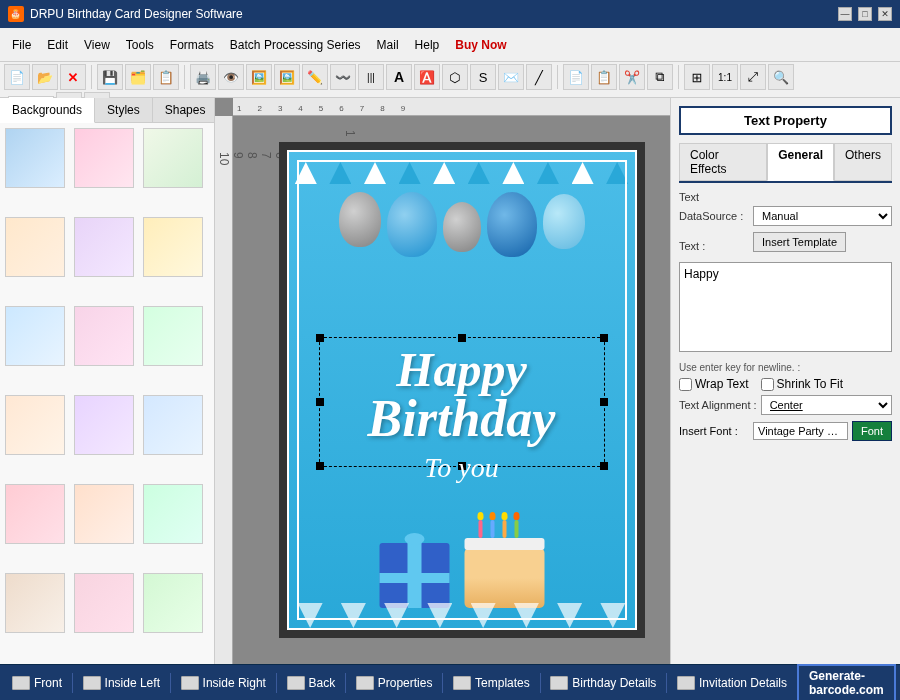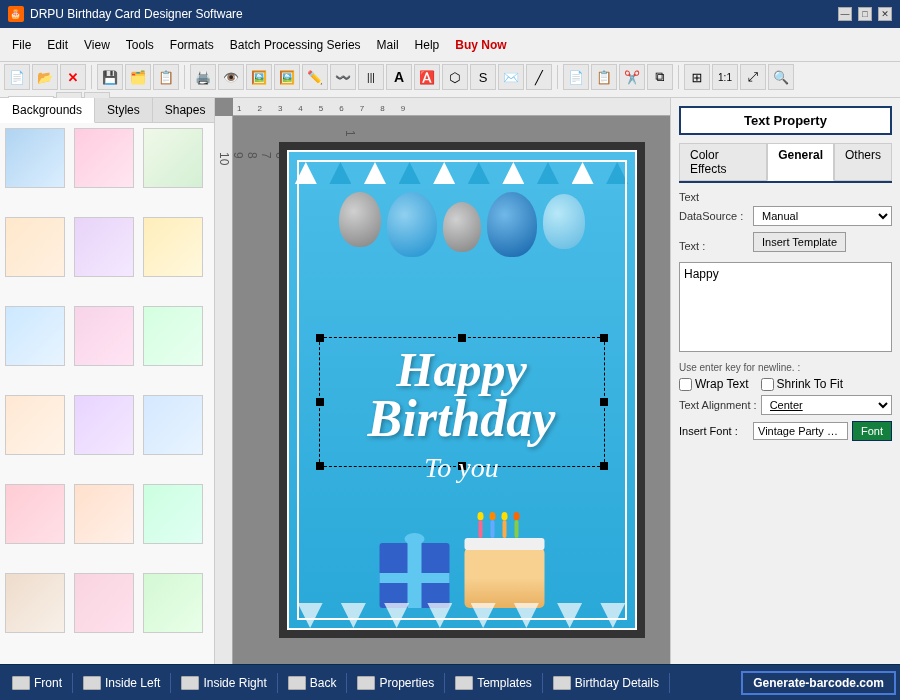--- a/index.html
+++ b/index.html
@@ -411,14 +411,18 @@
   <div class="bottom-item">
     <span class="bottom-icon"></span>
     <span>Templates</span>
   </div>
   <div class="bottom-sep"></div>
   <div class="bottom-item">
     <span class="bottom-icon"></span>
     <span>Birthday Details</span>
   </div>
   <div class="bottom-sep"></div>
+  <div class="bottom-item">
+    <span class="bottom-icon"></span>
+    <span>Invitation Details</span>
+  </div>
   <div class="generate-badge">Generate-barcode.com</div>
 </div>
 
 </body></html>

